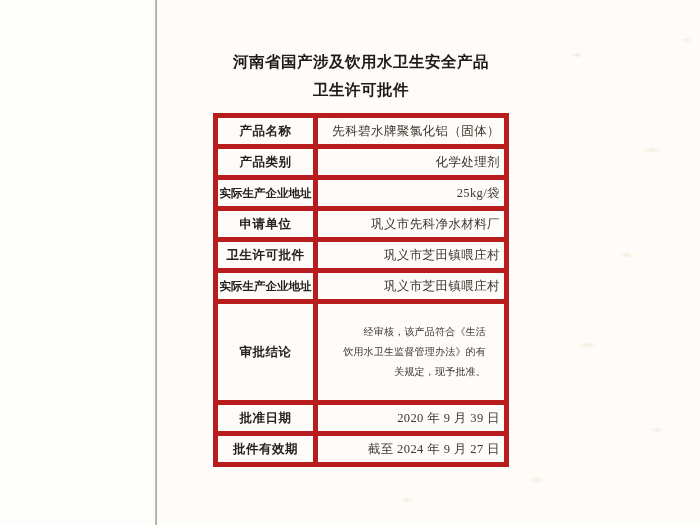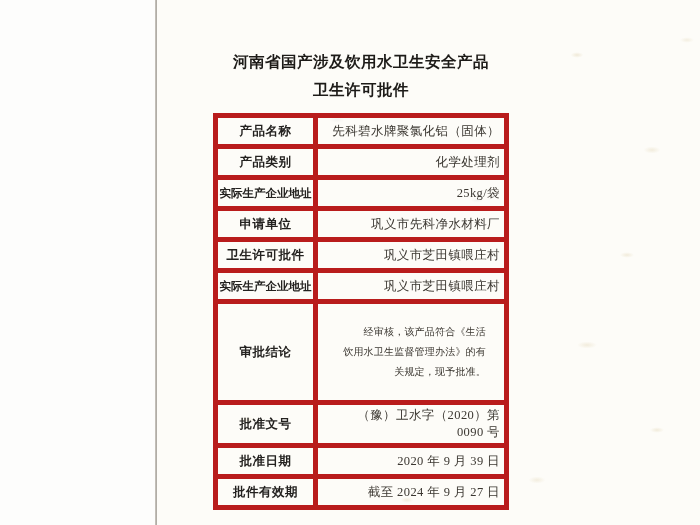--- a/index.html
+++ b/index.html
@@ -115,24 +115,20 @@
             <th class="long">实际生产企业地址</th>
             <td>巩义市芝田镇喂庄村</td>
           </tr>
           <tr class="tall">
             <th>审批结论</th>
             <td>
               <p class="indent-para">经审核，该产品符合《生活饮用水卫生监督管理办法》的有关规定，现予批准。</p>
             </td>
           </tr>
           <tr>
-            <th>批准文号</th>
-            <td>（豫）卫水字（2020）第 0090 号</td>
-          </tr>
-          <tr>
             <th>批准日期</th>
             <td>2020 年 9 月 39 日</td>
           </tr>
           <tr>
             <th>批件有效期</th>
             <td>截至 2024 年 9 月 27 日</td>
           </tr>
         </tbody>
     </table>
   </div>

